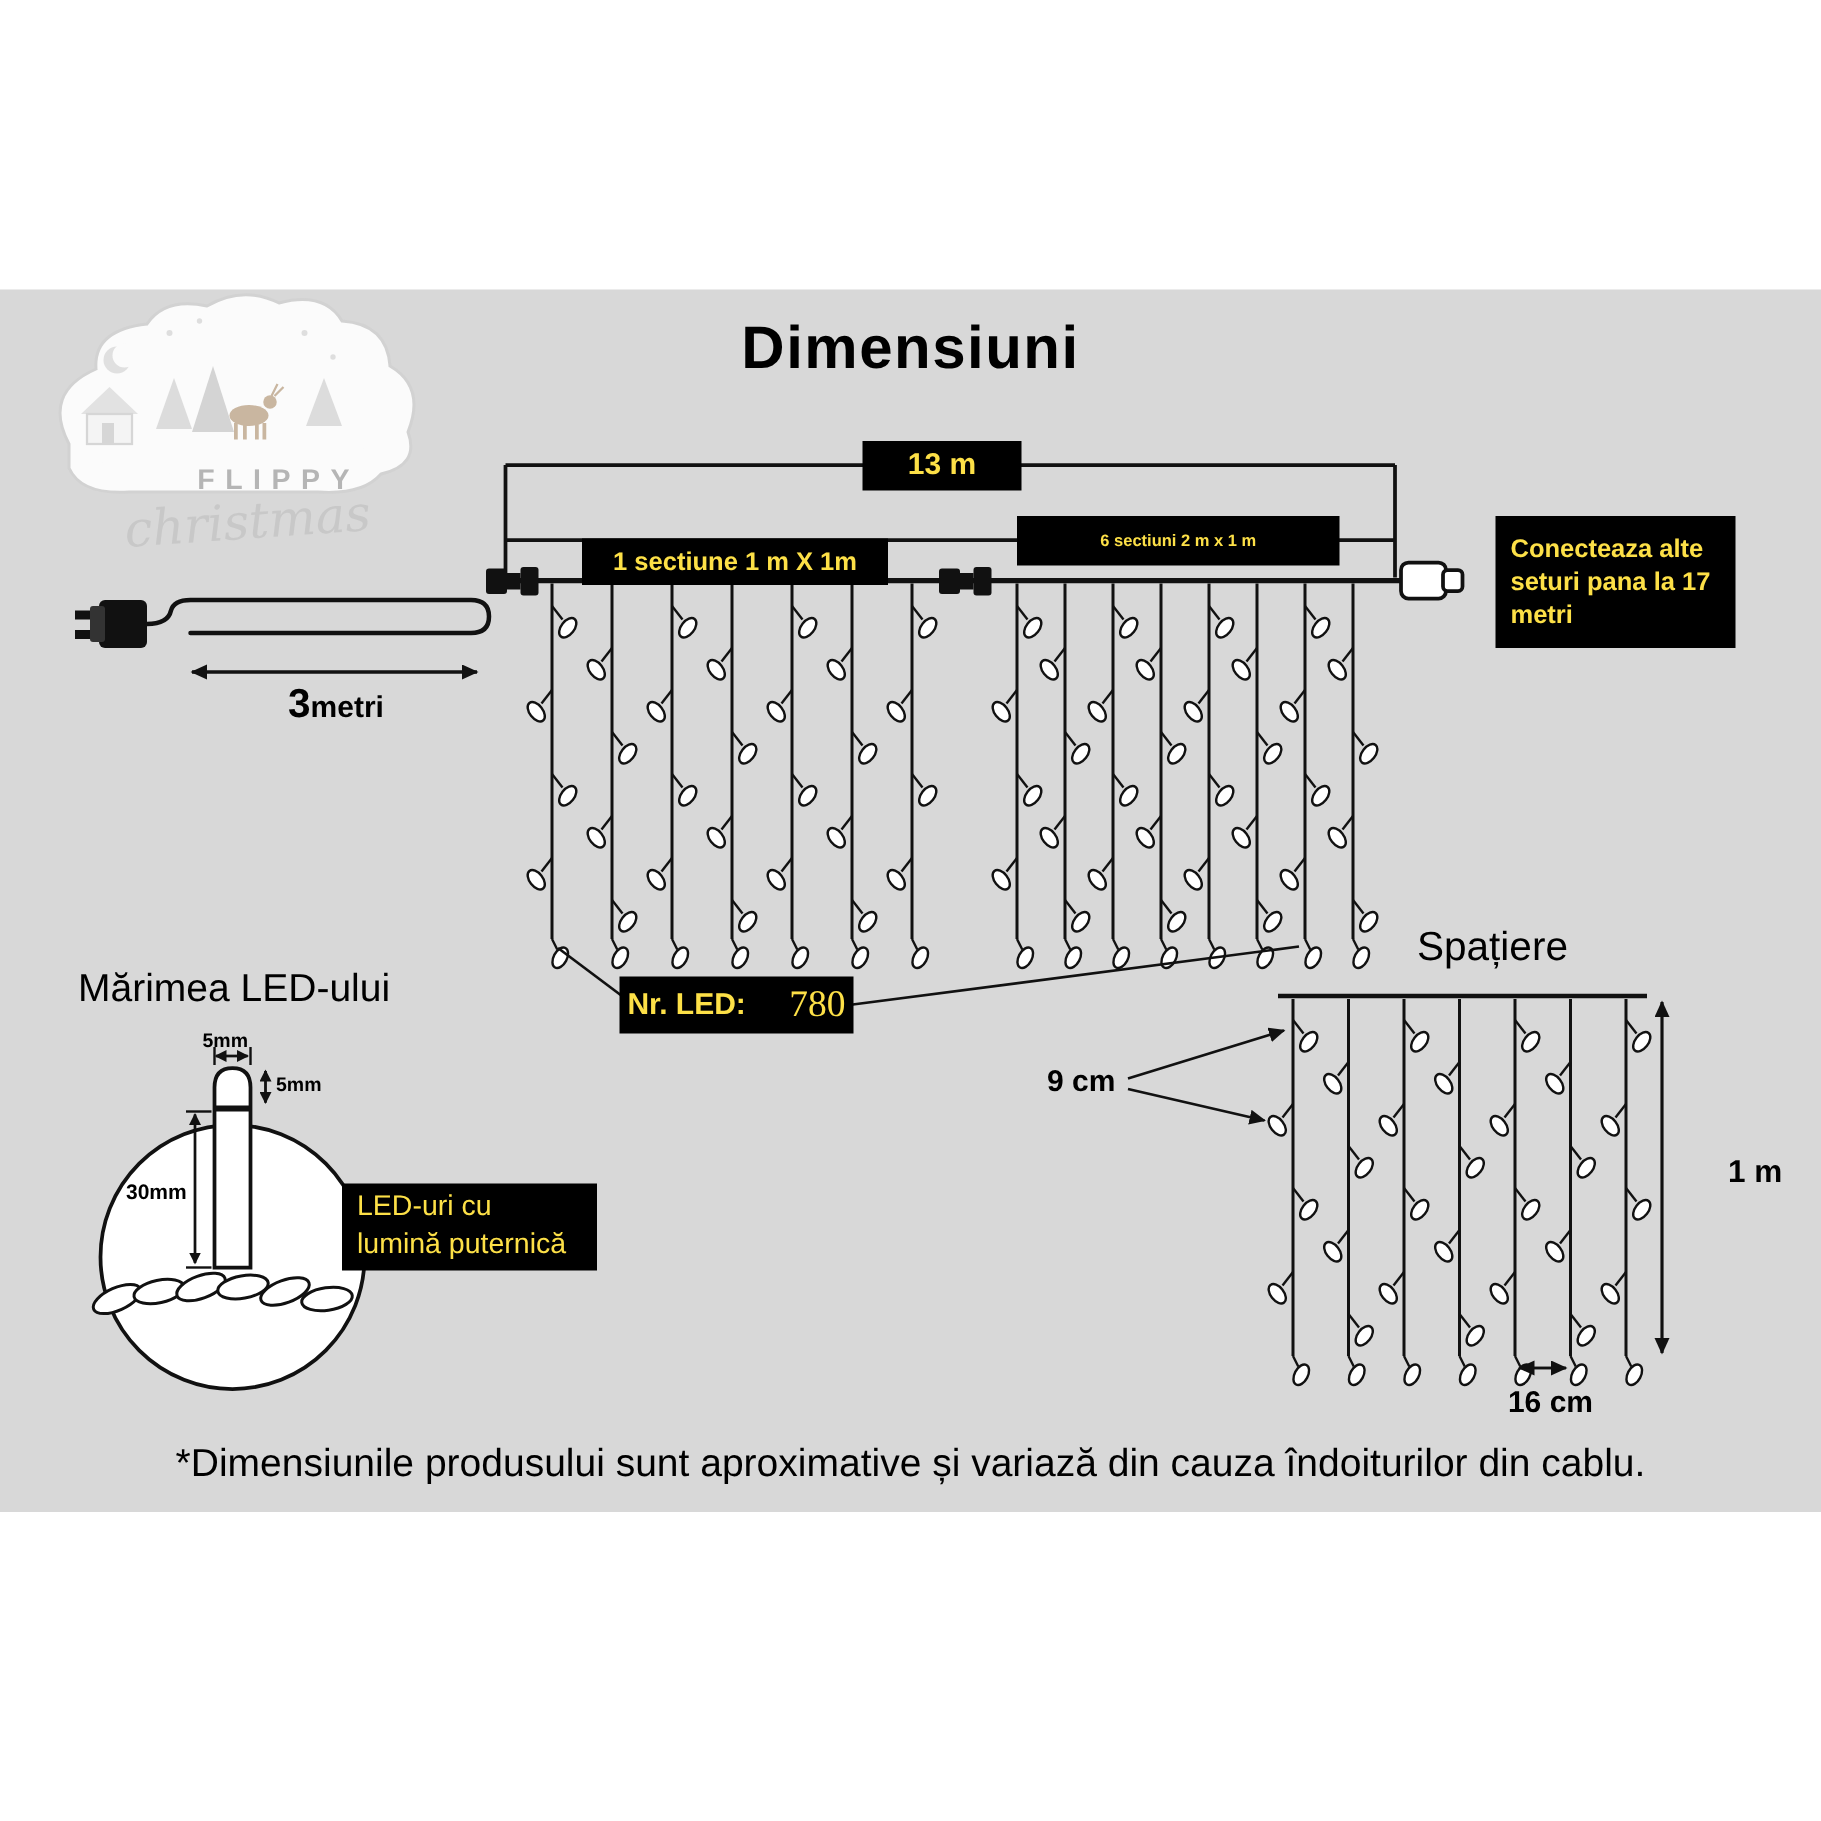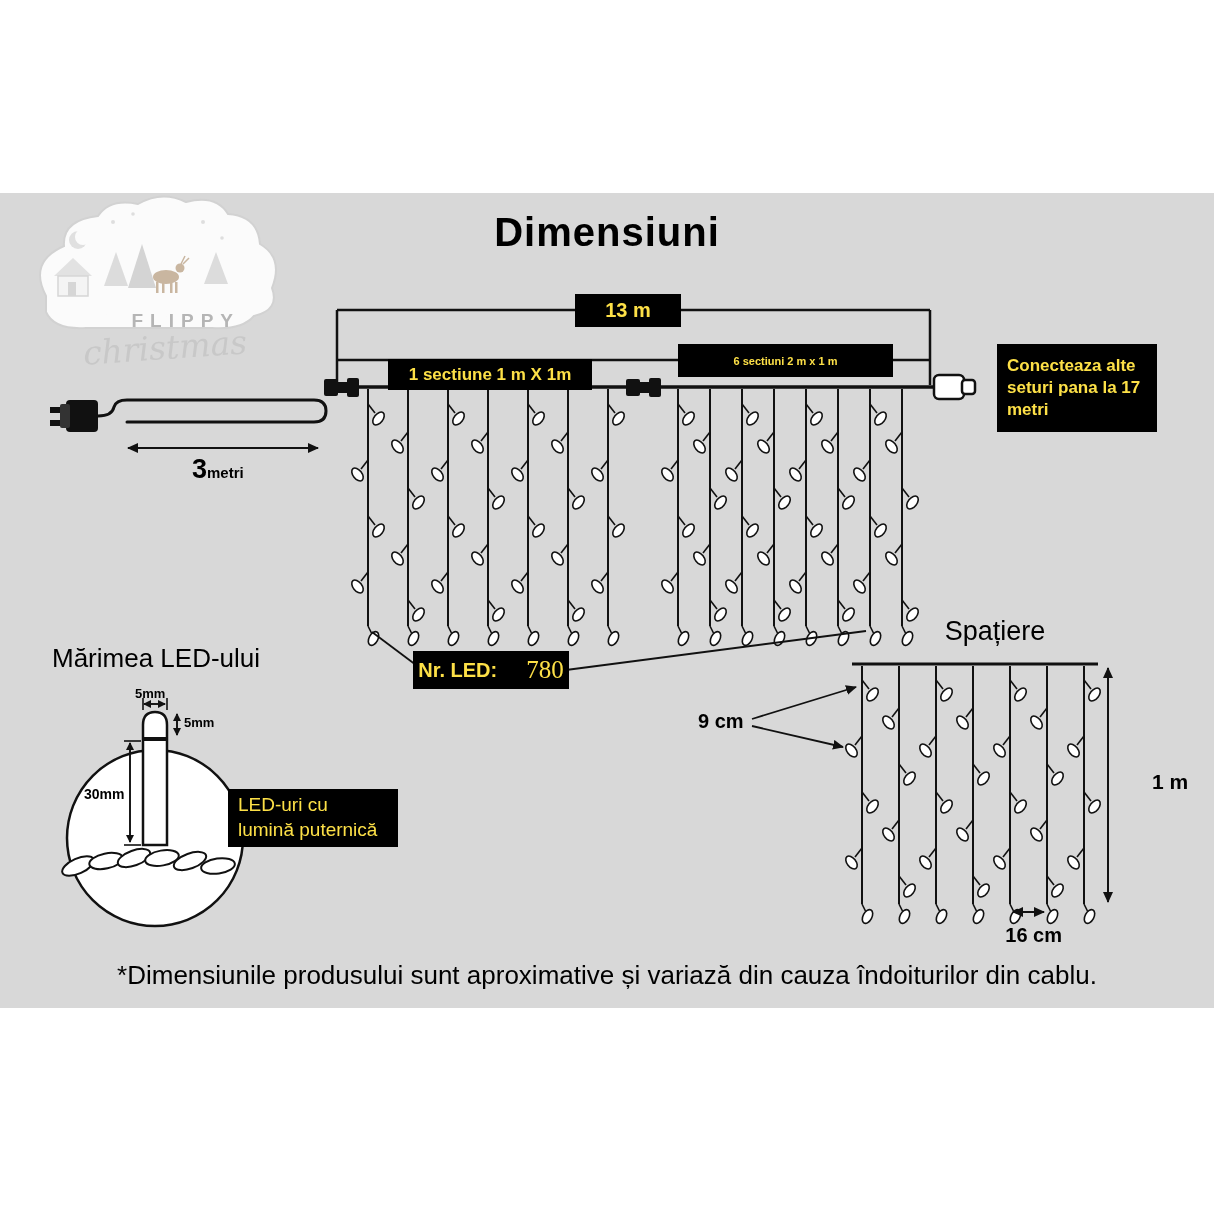--- a/index.html
+++ b/index.html
@@ -11,21 +11,21 @@
   #art{position:absolute;left:0;top:0;z-index:1;}
   .txt{position:absolute;z-index:2;white-space:nowrap;}
   .title{left:0;right:0;top:210px;text-align:center;font-size:40px;font-weight:bold;letter-spacing:1px;}
   .box{position:absolute;z-index:2;background:#000;color:#fde047;display:flex;align-items:center;
        justify-content:center;text-align:center;font-weight:bold;box-sizing:border-box;}
   .box.left{justify-content:flex-start;text-align:left;padding:20px 10px;white-space:normal;line-height:1.3;}
   .brand{left:90px;top:310px;width:150px;text-align:right;font-size:19px;letter-spacing:7px;color:#b5b5b5;font-weight:bold;}
   .brand-script{left:80px;top:328px;width:170px;text-align:center;font-size:33px;font-style:italic;
        font-family:"DejaVu Serif",serif;color:#c8c8c8;transform:rotate(-4deg);}
   .lead-label .num{font-size:27px;font-weight:bold;}
-  .lead-label .unit{font-size:15px;font-weight:bold;}
+  .lead-label .unit{font-size:20px;font-weight:bold;}
   .nrled-label{font-size:20px;font-weight:bold;}
   .nrled-value{font-size:25px;font-family:"Liberation Serif",serif;font-weight:normal;margin-left:29px;}
   .footnote{left:0;right:0;top:960px;text-align:center;font-size:26px;}
 </style>
 </head>
 <body>
 
 <div class="band"></div>
 
 <svg id="art" width="1214" height="1214" viewBox="0 0 1214 1214">

